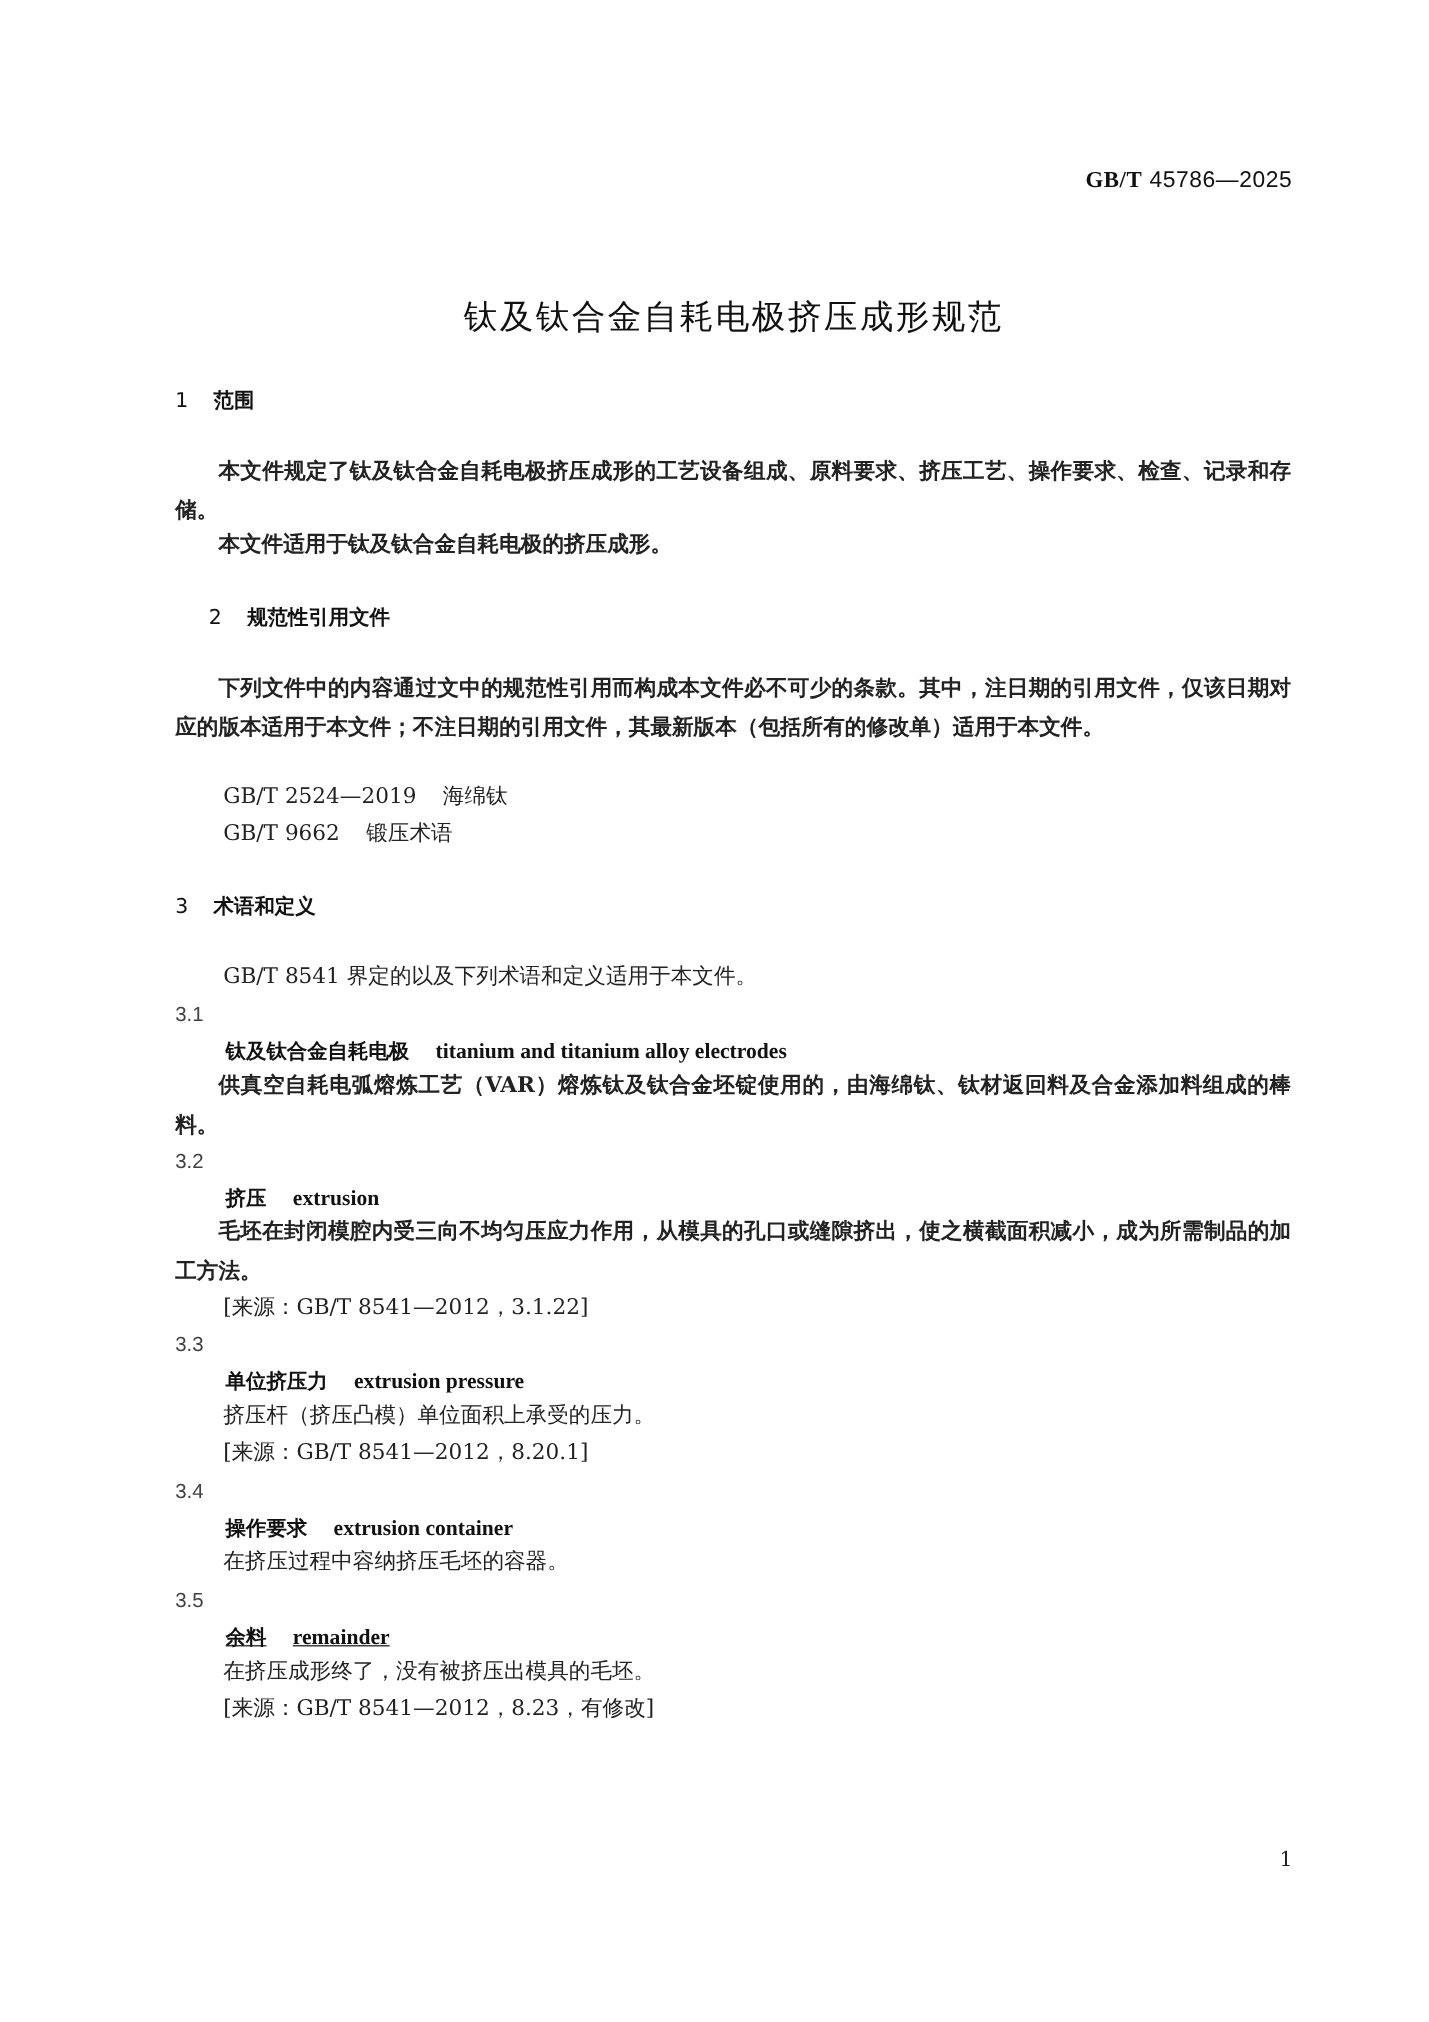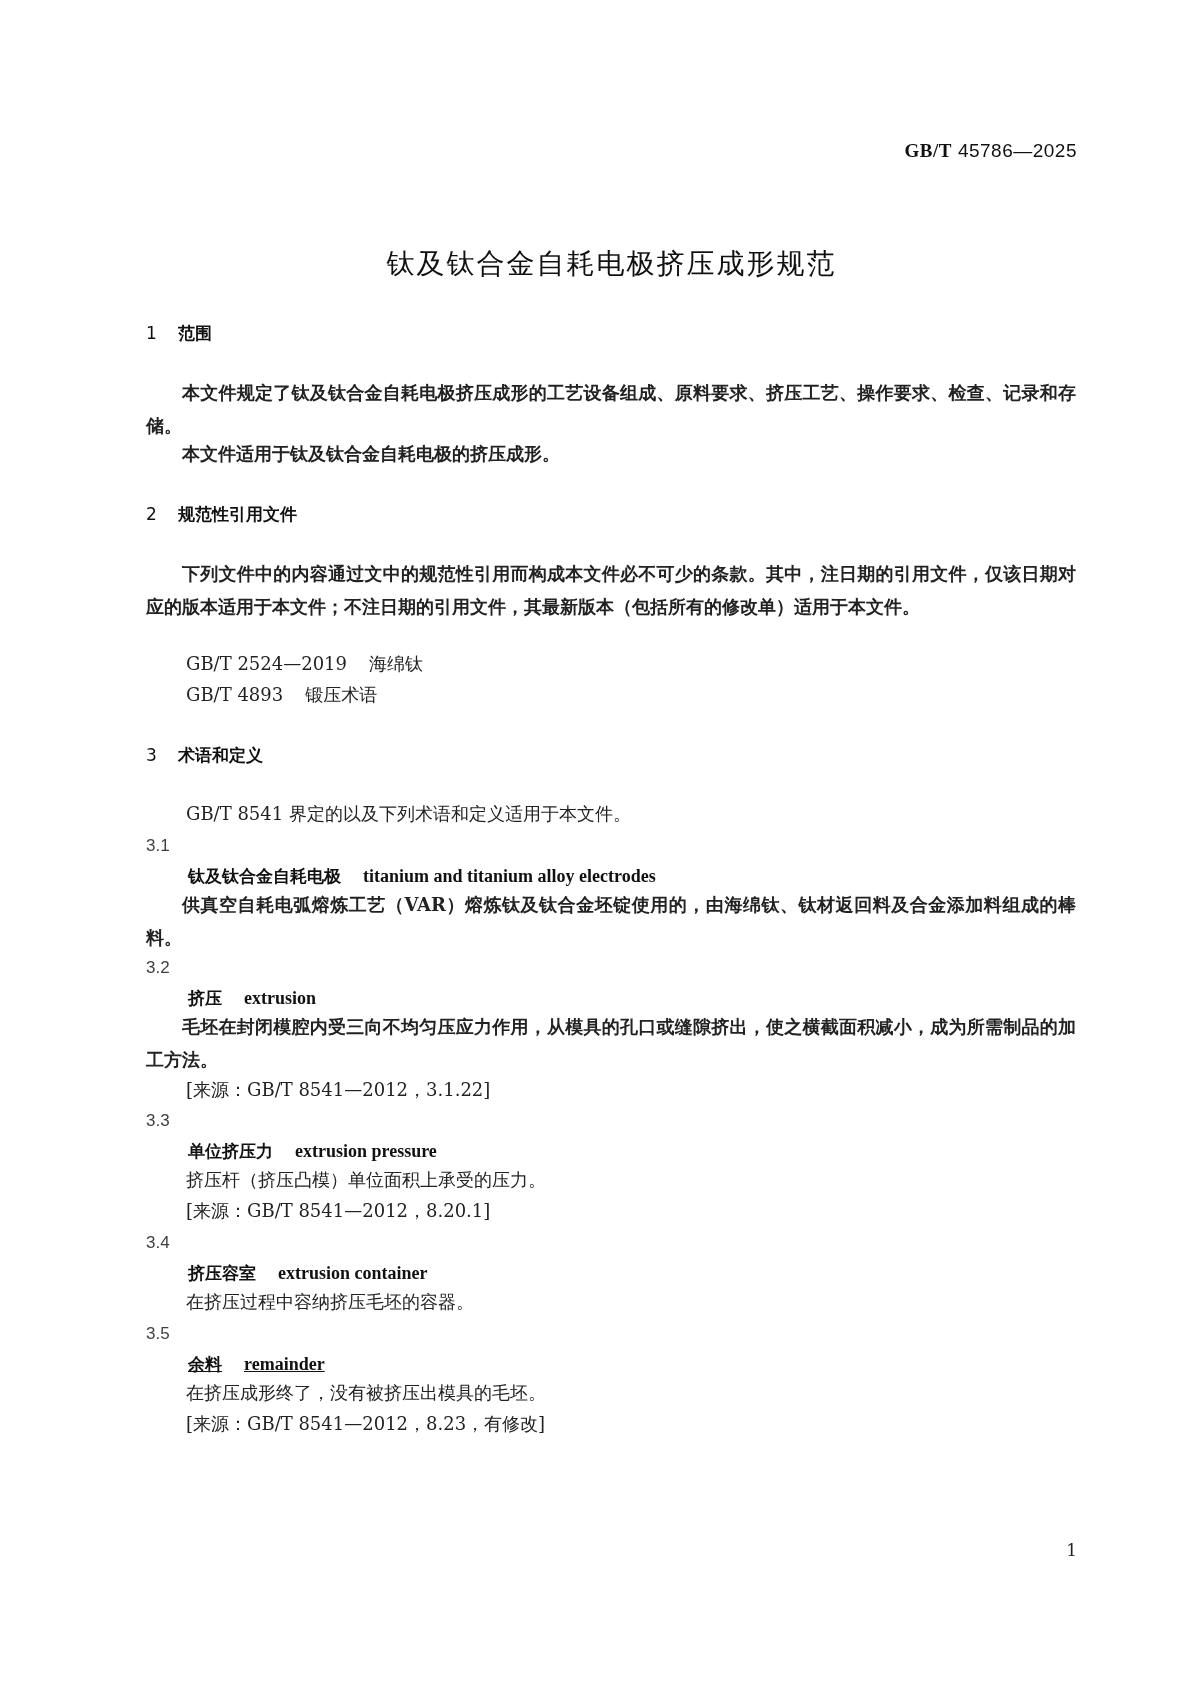--- a/index.html
+++ b/index.html
@@ -124,29 +124,29 @@
   </div>
 
   <div class="doc-title">钛及钛合金自耗电极挤压成形规范</div>
 
   <div class="section-heading" style="top:322px;">
     <span class="num">1</span><span>范围</span>
   </div>
   <div class="para" style="top:376px;">本文件规定了钛及钛合金自耗电极挤压成形的工艺设备组成、原料要求、挤压工艺、操作要求、检查、记录和存储。</div>
   <div class="para" style="top:437px;">本文件适用于钛及钛合金自耗电极的挤压成形。</div>
 
-  <div class="section-heading" style="top:503px;">
+  <div class="section-heading" style="top:503px;margin-left:28px;">
     <span class="num">2</span><span>规范性引用文件</span>
   </div>
   <div class="para" style="top:557px;">下列文件中的内容通过文中的规范性引用而构成本文件必不可少的条款。其中，注日期的引用文件，仅该日期对应的版本适用于本文件；不注日期的引用文件，其最新版本（包括所有的修改单）适用于本文件。</div>
   <div class="line ref-item" style="top:647px;text-align:right;">
     <span class="code">GB/T 2524—2019</span><span>海绵钛</span>
   </div>
   <div class="line ref-item" style="top:678px;">
-    <span class="code">GB/T 4893</span><span>锻压术语</span>
+    <span class="code">GB/T 9662</span><span>锻压术语</span>
   </div>
 
   <div class="section-heading" style="top:744px;">
     <span class="num">3</span><span>术语和定义</span>
   </div>
   <div class="line" style="top:797px;">GB/T 8541 界定的以及下列术语和定义适用于本文件。</div>
 
   <div class="term-num" style="top:836px;">3.1</div>
   <div class="term-title" style="top:865px;">
     <span class="zh">钛及钛合金自耗电极</span><span class="en">titanium and titanium alloy electrodes</span>
@@ -162,21 +162,21 @@
 
   <div class="term-num" style="top:1111px;">3.3</div>
   <div class="term-title" style="top:1140px;">
     <span class="zh">单位挤压力</span><span class="en">extrusion pressure</span>
   </div>
   <div class="line" style="top:1163px;">挤压杆（挤压凸模）单位面积上承受的压力。</div>
   <div class="line" style="top:1194px;">[来源：GB/T 8541—2012，8.20.1]</div>
 
   <div class="term-num" style="top:1233px;">3.4</div>
   <div class="term-title" style="top:1262px;">
-    <span class="zh">挤压容室</span><span class="en">extrusion container</span>
+    <span class="zh">操作要求</span><span class="en">extrusion container</span>
   </div>
   <div class="line" style="top:1285px;">在挤压过程中容纳挤压毛坯的容器。</div>
 
   <div class="term-num" style="top:1324px;">3.5</div>
   <div class="term-title" style="top:1353px;text-decoration:underline;">
     <span class="zh">余料</span><span class="en">remainder</span>
   </div>
   <div class="line" style="top:1376px;">在挤压成形终了，没有被挤压出模具的毛坯。</div>
   <div class="line" style="top:1407px;">[来源：GB/T 8541—2012，8.23，有修改]</div>
 

